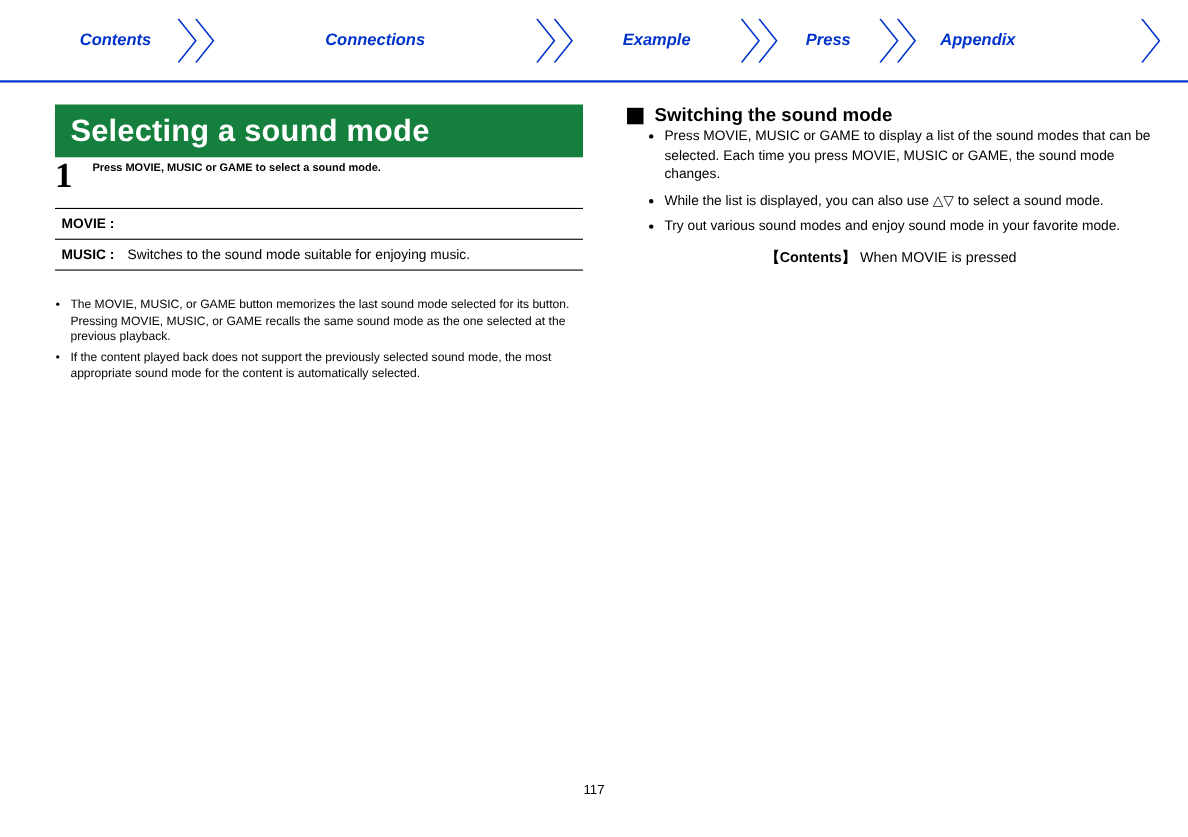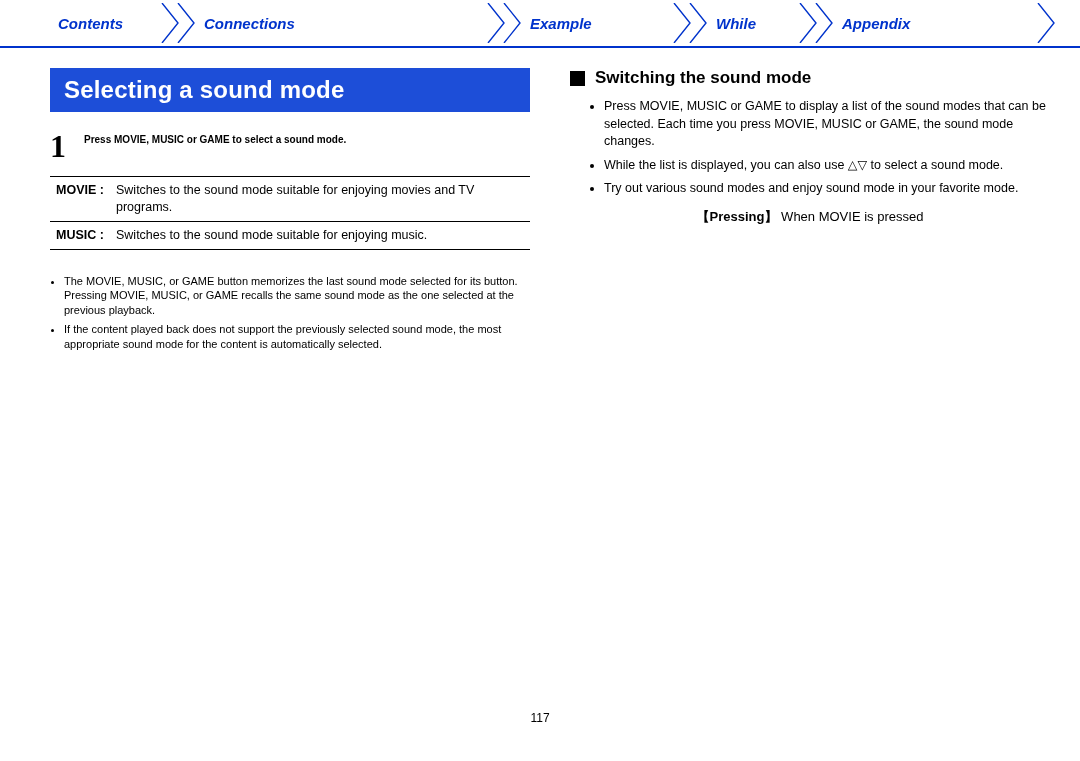--- a/index.html
+++ b/index.html
@@ -8,23 +8,24 @@
     height: 761px;
     font-family: Arial, Helvetica, sans-serif;
     background: #fff;
     color: #000;
     position: relative;
   }
   .nav {
     display: flex;
     align-items: center;
     padding: 0 0 0 50px;
-    height: 48px;
+    height: 75px;
     border-bottom: 2px solid #0033cc;
     position: relative;
+    text-align: center;
   }
   .nav-item {
     font-weight: bold;
     font-style: italic;
     font-size: 15px;
     color: #0033cc;
     flex: 0 0 auto;
     min-width: 110px;
     padding: 0 8px;
     cursor: pointer;
@@ -40,26 +41,25 @@
   }
   .nav-sep svg { display:block; }
   .content {
     display: flex;
     padding: 20px 30px 0 50px;
     gap: 40px;
   }
   .col-left { flex: 0 0 480px; }
   .col-right { flex: 1; }
   .banner {
-    background: #1d4ed8;
+    background: #15803d;
     color: #fff;
     font-weight: bold;
-    font-size: 24px;
+    font-size: 28px;
     padding: 8px 14px;
-    margin-bottom: 18px;
     letter-spacing: 0.2px;
   }
   .step {
     display: flex;
     gap: 18px;
     margin-bottom: 14px;
   }
   .step-num {
     font-size: 32px;
     font-weight: bold;
@@ -90,21 +90,20 @@
     font-size: 11px;
     line-height: 1.35;
   }
   .notes li { margin-bottom: 4px; list-style: disc; margin-left: 14px; }
   .right-head {
     display: flex;
     align-items: center;
     gap: 10px;
     font-weight: bold;
     font-size: 17px;
-    margin-bottom: 10px;
   }
   .square {
     width: 15px; height: 15px; background:#000; display:inline-block;
   }
   .right-list {
     font-size: 12.5px;
     line-height: 1.4;
     padding-left: 20px;
   }
   .right-list li { list-style: disc; margin-bottom: 6px; margin-left: 14px;}
@@ -139,21 +138,21 @@
       <svg width="36" height="40">
         <path d="M2 0 L18 20 L2 40 M18 0 L34 20 L18 40" stroke="#0033cc" stroke-width="1.4" fill="none"></path>
       </svg>
     </div>
   <div class="nav-item mid">Example</div>
   <div class="nav-sep">
       <svg width="36" height="40">
         <path d="M2 0 L18 20 L2 40 M18 0 L34 20 L18 40" stroke="#0033cc" stroke-width="1.4" fill="none"></path>
       </svg>
     </div>
-  <div class="nav-item short">While</div>
+  <div class="nav-item short">Press</div>
   <div class="nav-sep">
       <svg width="36" height="40">
         <path d="M2 0 L18 20 L2 40 M18 0 L34 20 L18 40" stroke="#0033cc" stroke-width="1.4" fill="none"></path>
       </svg>
     </div>
   <div class="nav-item">Appendix</div>
   <div class="nav-sep" style="position:absolute; right:8px;">
       <svg width="36" height="40">
         <path d="M2 0 L18 20 L2 40" stroke="#0033cc" stroke-width="1.4" fill="none"></path>
       </svg>
@@ -165,21 +164,20 @@
     <div class="banner">Selecting a sound mode</div>
 
     <div class="step">
       <div class="step-num">1</div>
       <div class="step-text">Press MOVIE, MUSIC or GAME to select a sound mode.</div>
     </div>
 
     <div class="modes-table">
       <div class="row">
         <div class="label nw">MOVIE :</div>
-        <div class="desc">Switches to the sound mode suitable for enjoying movies and TV programs.</div>
       </div>
       <div class="row">
         <div class="label nw">MUSIC :</div>
         <div class="desc">Switches to the sound mode suitable for enjoying music.</div>
       </div>
     </div>
 
     <ul class="notes">
       <li>The MOVIE, MUSIC, or GAME button memorizes the last sound mode selected for its button. Pressing MOVIE, MUSIC, or GAME recalls the same sound mode as the one selected at the previous playback.</li>
       <li>If the content played back does not support the previously selected sound mode, the most appropriate sound mode for the content is automatically selected.</li>
@@ -190,19 +188,19 @@
     <div class="right-head">
       <span class="square"></span>
       <span>Switching the sound mode</span>
     </div>
     <ul class="right-list">
       <li>Press MOVIE, MUSIC or GAME to display a list of the sound modes that can be selected. Each time you press MOVIE, MUSIC or GAME, the sound mode changes.</li>
       <li>While the list is displayed, you can also use △▽ to select a sound mode.</li>
       <li>Try out various sound modes and enjoy sound mode in your favorite mode.</li>
     </ul>
     <div class="example">
-      <span>【Pressing】</span>
+      <span>【Contents】</span>
       <span class="light">When MOVIE is pressed</span>
     </div>
   </div>
 </div>
 
 <div class="page-num">117</div>
 
 </body></html>

